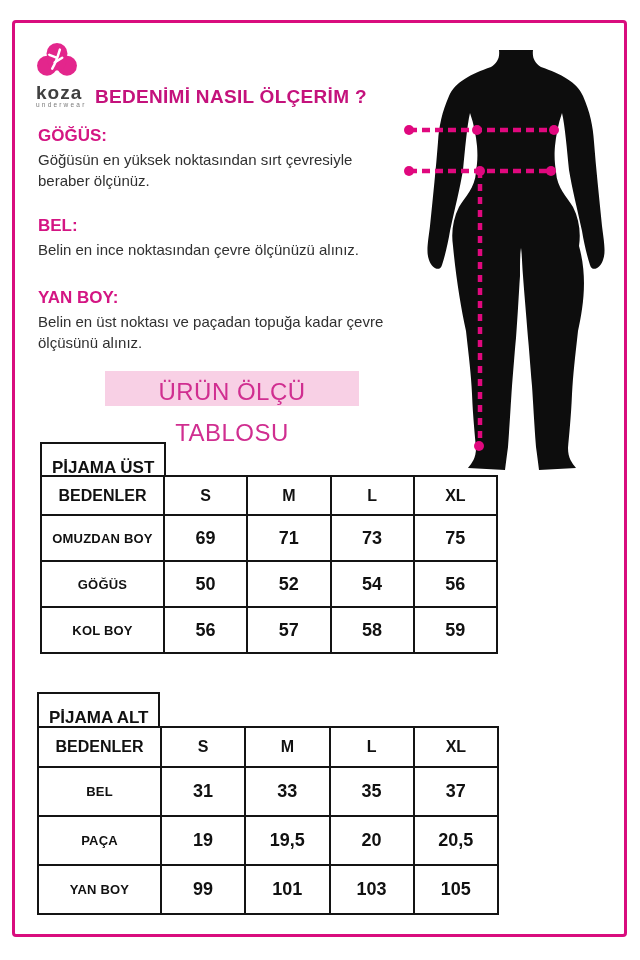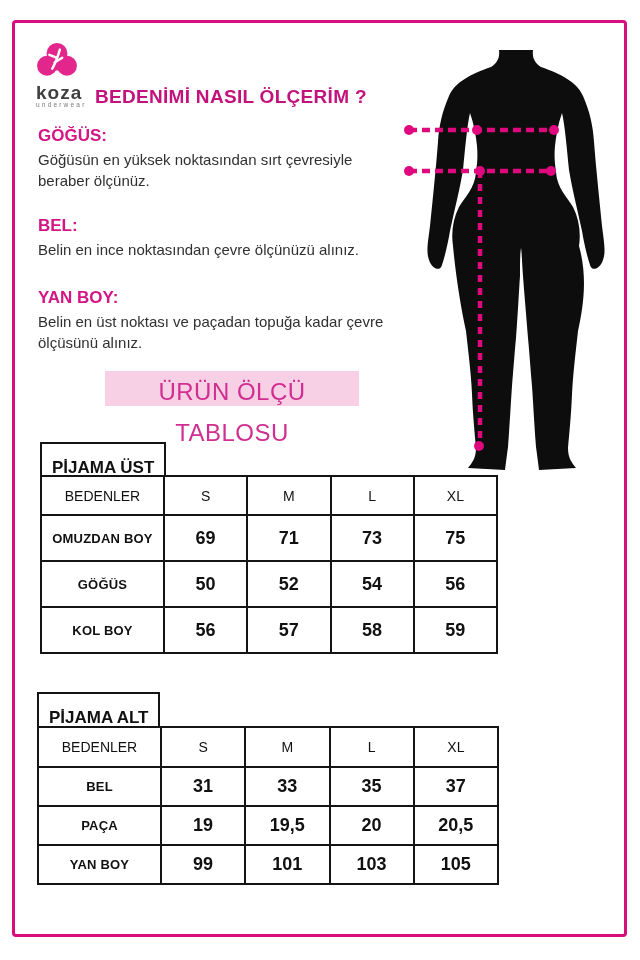--- a/index.html
+++ b/index.html
@@ -34,28 +34,28 @@
   .figure-wrap { position:absolute; left:400px; top:45px; width:230px; height:435px; }
   
   .tbl-label {
     position:absolute; border:2px solid #141414; background:#fff;
     font-size:17px; font-weight:bold; color:#111; padding:14px 10px 3px 10px;
   }
   .lbl-ust { left:40px; top:442px; }
   .lbl-alt { left:37px; top:692px; }
   table.size { position:absolute; border-collapse:collapse; table-layout:fixed; background:#fff; }
   table.size td, table.size th { border:2px solid #141414; text-align:center; vertical-align:middle; color:#111; }
-  table.size th { font-size:14px; font-weight:normal; }
+  table.size th { font-size:16px; font-weight:bold; }
   table.size td.rowlabel { font-size:13px; font-weight:bold; letter-spacing:0.2px; }
   table.size td.val { font-size:18px; font-weight:bold; }
   #table-ust { left:40px; top:475px; width:458px; }
   #table-ust tr { height:46px; }
   #table-ust tr.head { height:39px; }
   #table-alt { left:37px; top:726px; width:462px; }
-  #table-alt tr { height:39px; }
+  #table-alt tr { height:49px; }
   #table-alt tr.head { height:40px; }
   col.c0 { width:123px; }
 </style>
 </head>
 <body>
 
 <div id="screen">
 
   <div class="frame"></div>
 

